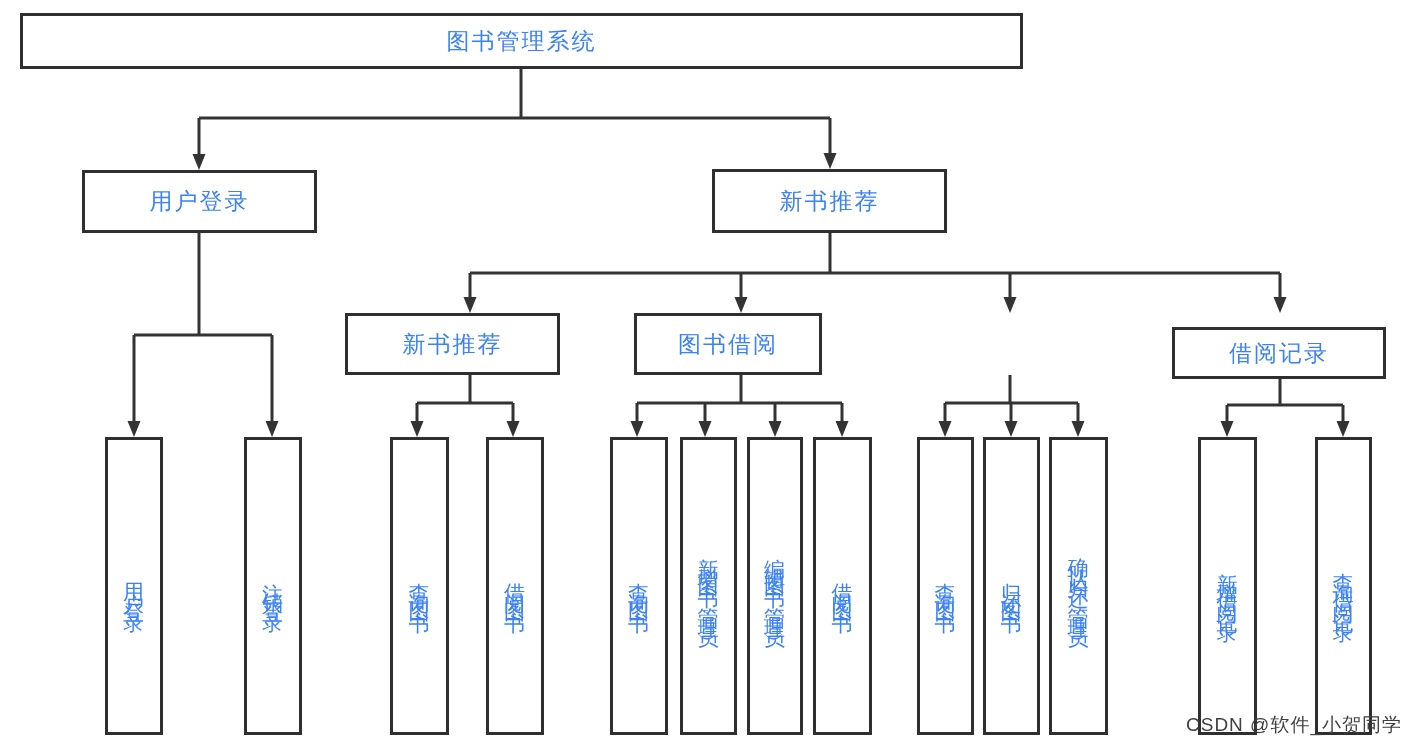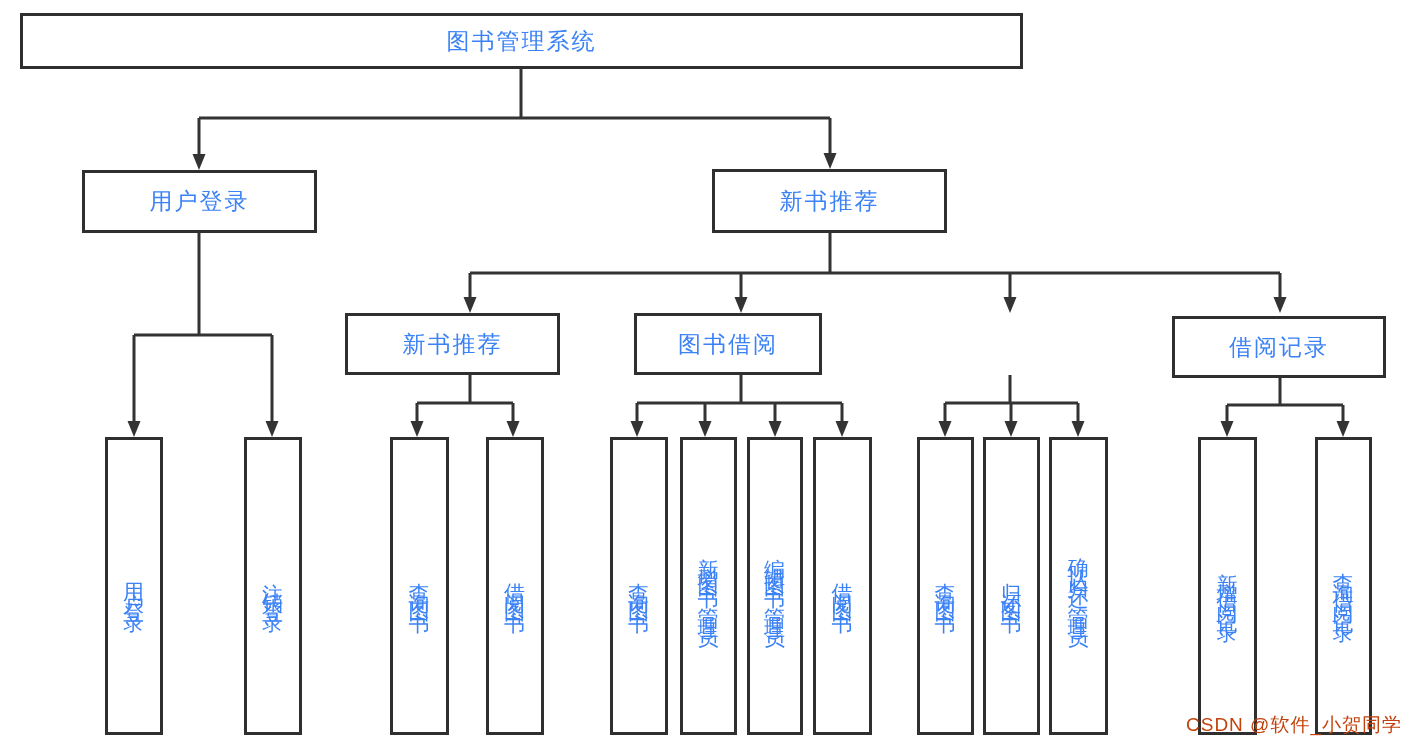--- a/index.html
+++ b/index.html
@@ -33,21 +33,21 @@
     font-size:21px;
     letter-spacing:10px;
     line-height:1;
   }
   #watermark{
     position:absolute;
     left:1186px;
     top:712px;
     z-index:3;
     font-size:19px;
-    color:#c2410c;
+    color:#404040;
     letter-spacing:1px;
     white-space:nowrap;
   }
 </style>
 </head>
 <body>
 
 <div id="canvas">
 
   <svg id="wires" viewBox="0 0 1405 747" xmlns="http://www.w3.org/2000/svg">
@@ -81,21 +81,21 @@
     </g>
   </svg>
 
   <div class="box hbox" style="left:20px;top:13px;width:1003px;height:56px">图书管理系统</div>
 
   <div class="box hbox" style="left:82px;top:170px;width:235px;height:63px">用户登录</div>
   <div class="box hbox" style="left:712px;top:169px;width:235px;height:64px">新书推荐</div>
 
   <div class="box hbox" style="left:345px;top:313px;width:215px;height:62px">新书推荐</div>
   <div class="box hbox" style="left:634px;top:313px;width:188px;height:62px">图书借阅</div>
-  <div class="box hbox" style="left:1172px;top:316px;width:214px;height:62px">借阅记录</div>
+  <div class="box hbox" style="left:1172px;top:327px;width:214px;height:52px">借阅记录</div>
 
   <div class="box vbox" style="left:105px;top:437px;width:58px;height:298px">用户登录</div>
   <div class="box vbox" style="left:244px;top:437px;width:58px;height:298px">注销登录</div>
 
   <div class="box vbox" style="left:390px;top:437px;width:59px;height:298px">查询图书</div>
   <div class="box vbox" style="left:486px;top:437px;width:58px;height:298px">借阅图书</div>
 
   <div class="box vbox" style="left:610px;top:437px;width:58px;height:298px">查询图书</div>
   <div class="box vbox" style="left:680px;top:437px;width:57px;height:298px">新增图书（管理员）</div>
   <div class="box vbox" style="left:747px;top:437px;width:56px;height:298px">编辑图书（管理员）</div>

